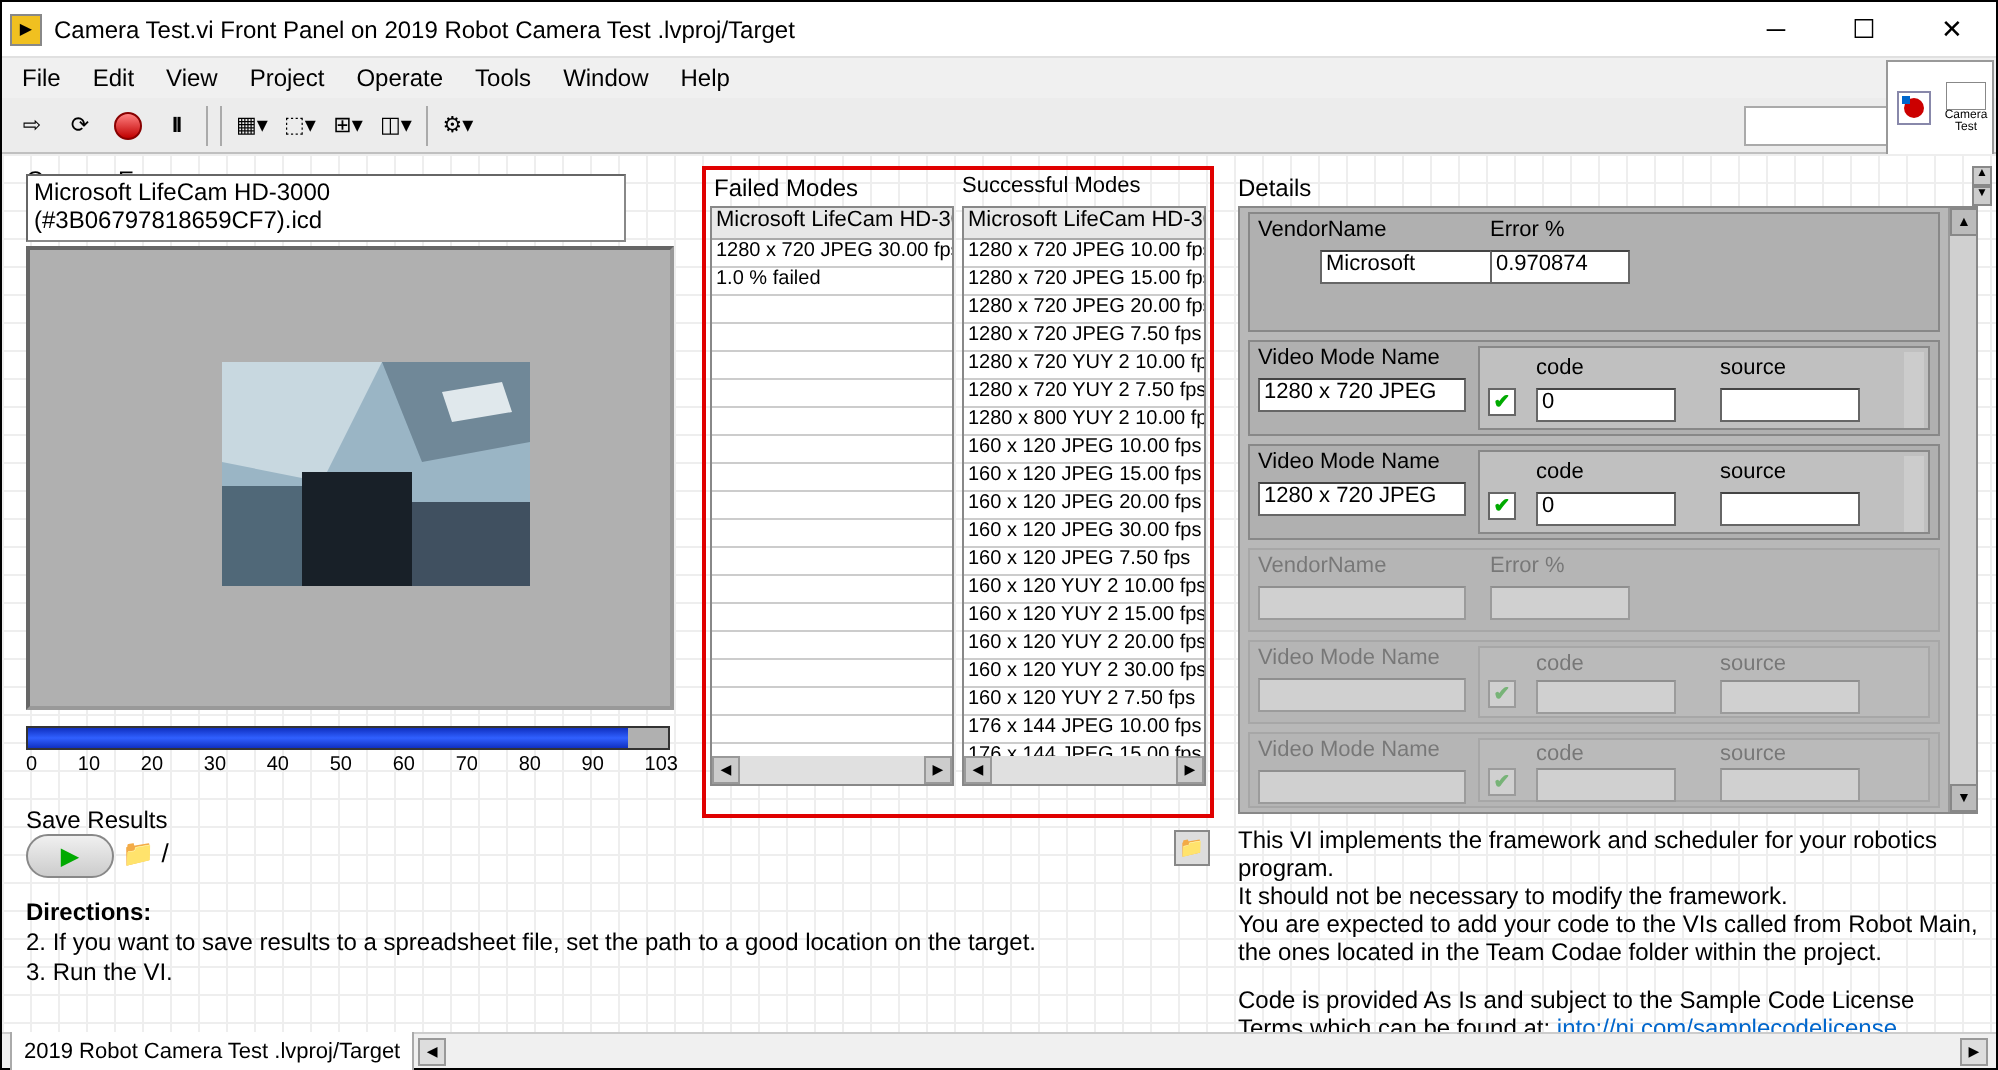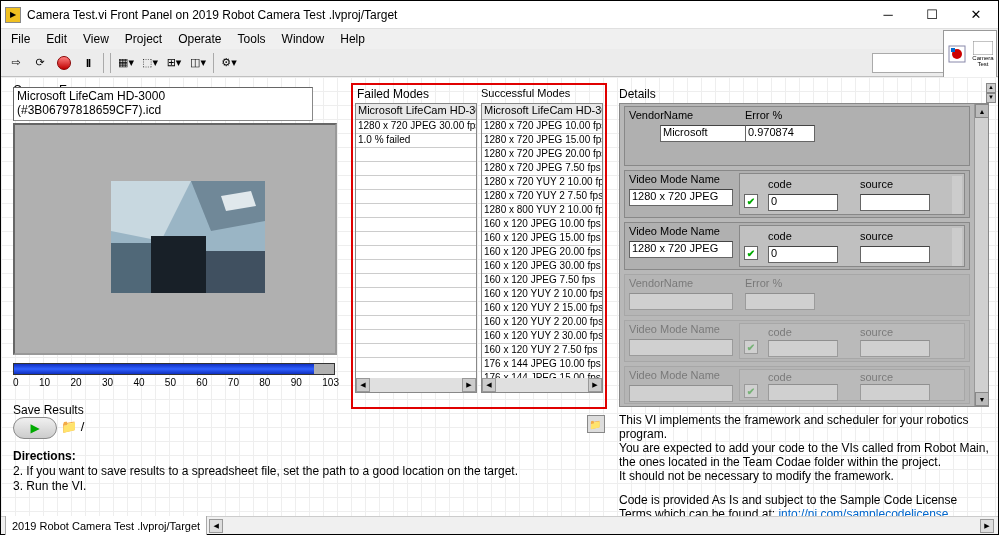--- a/index.html
+++ b/index.html
@@ -334,22 +334,22 @@
           <span class="cl-lbl" style="position:absolute;left:28px;top:1px;">code</span>
           <div class="cl-fld" style="position:absolute;left:28px;top:14px;width:70px;"></div>
           <span class="cl-lbl" style="position:absolute;left:120px;top:1px;">source</span>
           <div class="cl-fld" style="position:absolute;left:120px;top:14px;width:70px;"></div>
         </div>
       </div>
     </div>
 
     <div class="desc-text">
       <div>This VI implements the framework and scheduler for your robotics program.</div>
+      <div>It should not be necessary to modify the framework.</div>
       <div>You are expected to add your code to the VIs called from Robot Main, the ones located in the Team Codae folder within the project.</div>
-      <div>It should not be necessary to modify the framework.</div>
       <div style="height:10px;"></div>
       <div><span>Code is provided As Is and subject to the Sample Code License Terms which can be found at: </span><a>into://ni.com/samplecodelicense</a></div>
     </div>
   </div>
 
   <div class="statusbar">
     <div class="status-tab">2019 Robot Camera Test .lvproj/Target</div>
     <div class="sb-arrow">◀</div>
     <div class="sb-arrow" style="margin-left:auto;">▶</div>
   </div>

